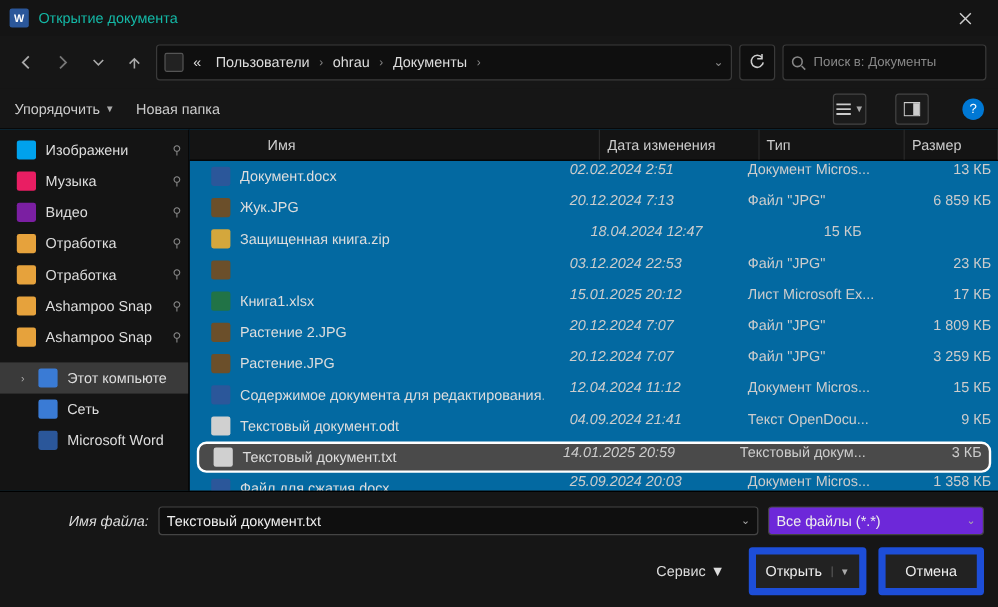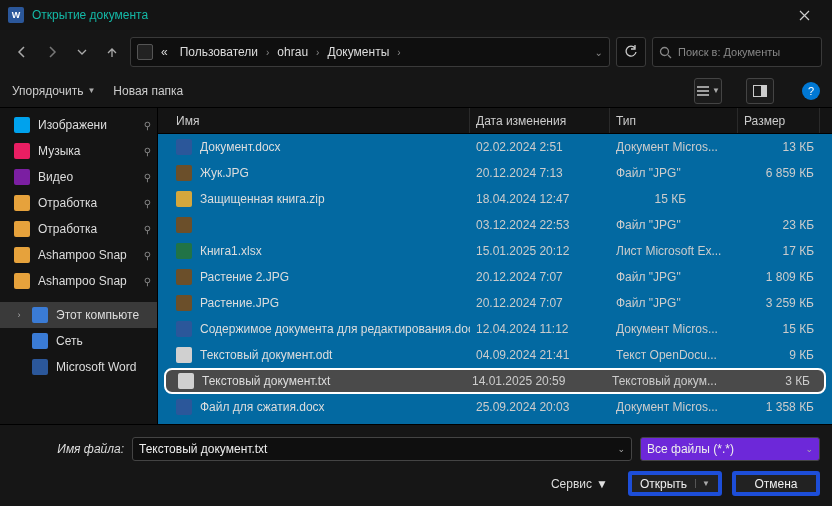--- a/index.html
+++ b/index.html
@@ -51,53 +51,53 @@
   .side-item.selected { background:#3a3a3a;}
   .side-item .exp { width:10px; font-size:9px; color:#aaa; text-align:center;}
   .side-item .ic { width:16px;height:16px;border-radius:2px;flex:none;}
   .side-item .pin { color:#888; font-size:10px; margin-left:auto;}
   .side-sep { height:8px;}
   .filearea { flex:1; display:flex; flex-direction:column; min-width:0;}
   .cols {
     display:flex; align-items:center; height:26px; background:#141414; border-bottom:1px solid #000; padding-left:12px;
   }
   .col { color:#ccc; font-size:12px; padding:0 6px; border-right:1px solid #2a2a2a; display:flex; align-items:center; height:100%;}
-  .col.name{ width:300px;}
+  .col.name{ width:300px;margin-left:47px;}
   .col.date{ width:140px;}
   .col.type{ width:128px;}
   .col.size{ width:82px;}
   .rows { flex:1; overflow:hidden;}
   .row {
-    display:flex; align-items:center; height:26px; padding-left:12px; color:#ddd; cursor:pointer;
+    display:flex; height:26px; padding-left:12px; color:#ddd; cursor:pointer;gap:16px;
   }
   .row.selected{
     background:#4a4a4a; border:2px solid #fff; border-radius:8px; margin:0 6px; padding-left:6px;
   }
   .row .cell { padding:0 6px; overflow:hidden; white-space:nowrap; text-overflow:ellipsis;}
   .row .cname{ width:300px; display:flex; align-items:center; gap:8px;}
   .row.selected .cname{ width:294px;}
-  .row .cdate{ width:140px; color:#ccc;}
+  .row .cdate{ width:140px; color:#ccc;font-style:italic;}
   .row .ctype{ width:128px; color:#ccc;}
   .row .csize{ width:82px; color:#ccc; text-align:right;}
   .fic { width:16px;height:16px;border-radius:2px;flex:none;}
   .footer { background:#161616; padding:6px 12px 10px 12px; border-top:1px solid #000;}
   .frow { display:flex; align-items:center; gap:8px; margin-top:6px;}
   .flabel { color:#ddd; width:112px; text-align:right;font-style:italic;}
   .finput {
     flex:1; height:24px; background:#0f0f0f; border:1px solid #444; border-radius:3px;
     display:flex; align-items:center; padding:0 6px; color:#eee;
   }
   .fselect {
     width:180px; height:24px; background:#6d28d9; border:1px solid #444; border-radius:3px;
     display:flex; align-items:center; justify-content:space-between; padding:0 6px; color:#eee; cursor:pointer;
   }
   .fbtns { display:flex; gap:10px; justify-content:flex-end; margin-top:10px; align-items:center;}
   .textbtn { color:#ddd; display:flex; align-items:center; gap:4px; cursor:pointer; margin-right:10px;}
   .btn {
-    min-width:88px; height:25px; background:#222; border:4px solid #1d4ed8; border-radius:3px;
+    min-width:88px; height:40px; background:#222; border:6px solid #1d4ed8; border-radius:3px;
     display:flex; align-items:center; justify-content:center; color:#eee; cursor:pointer; gap:4px; padding:0 8px;
   }
   .btn .drop{ font-size:8px; color:#aaa; border-left:1px solid #555; padding-left:6px; margin-left:4px;}
   svg { display:block;}
 </style>
 </head>
 <body>
 
 <div class="dialog">
 

